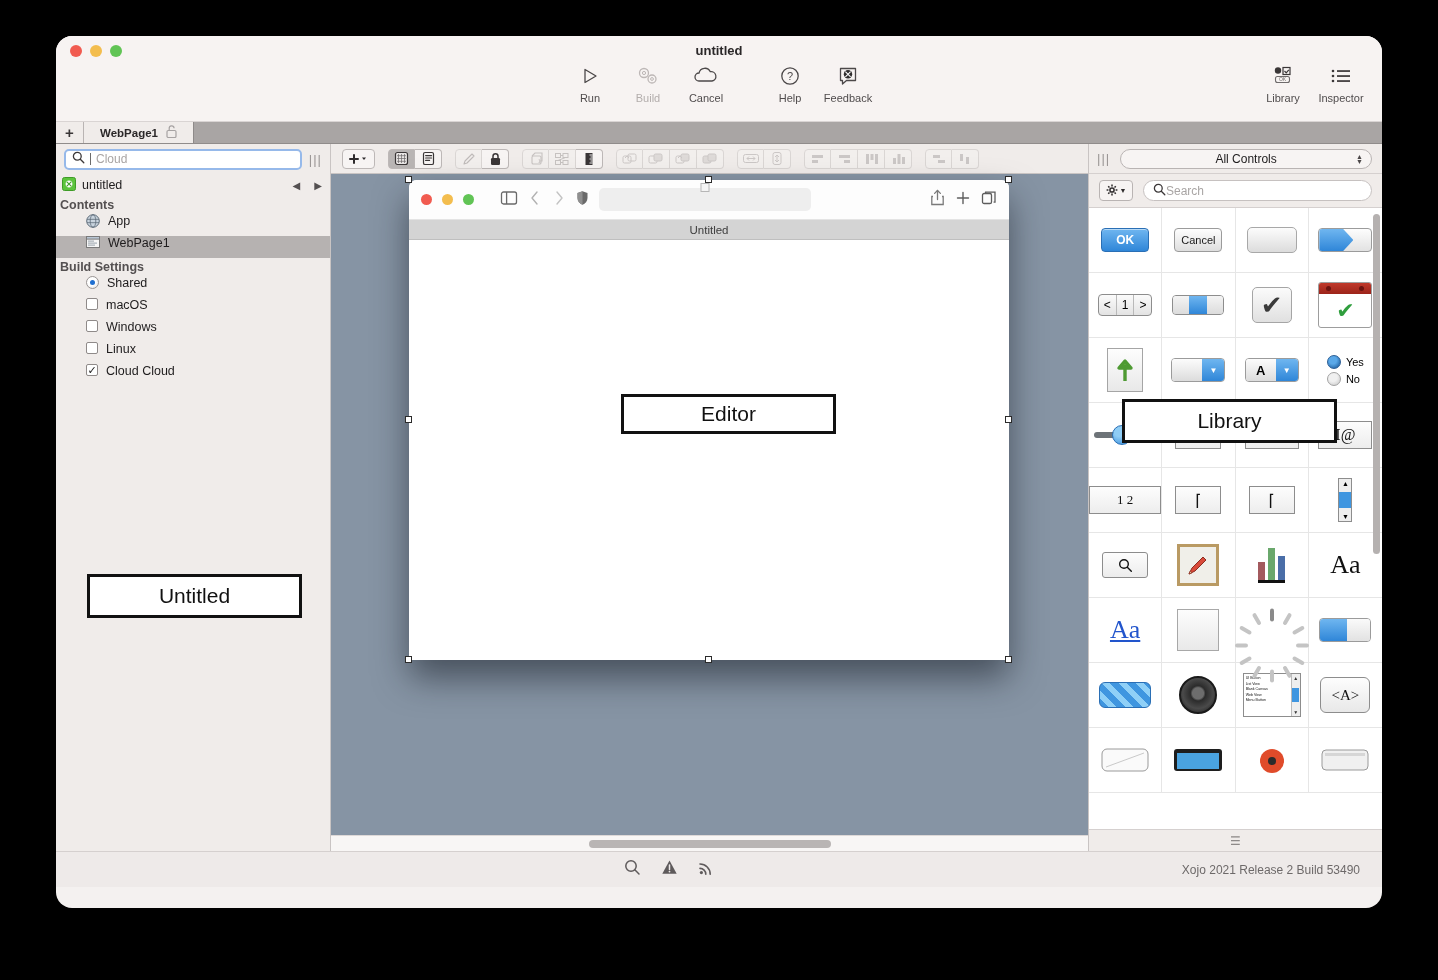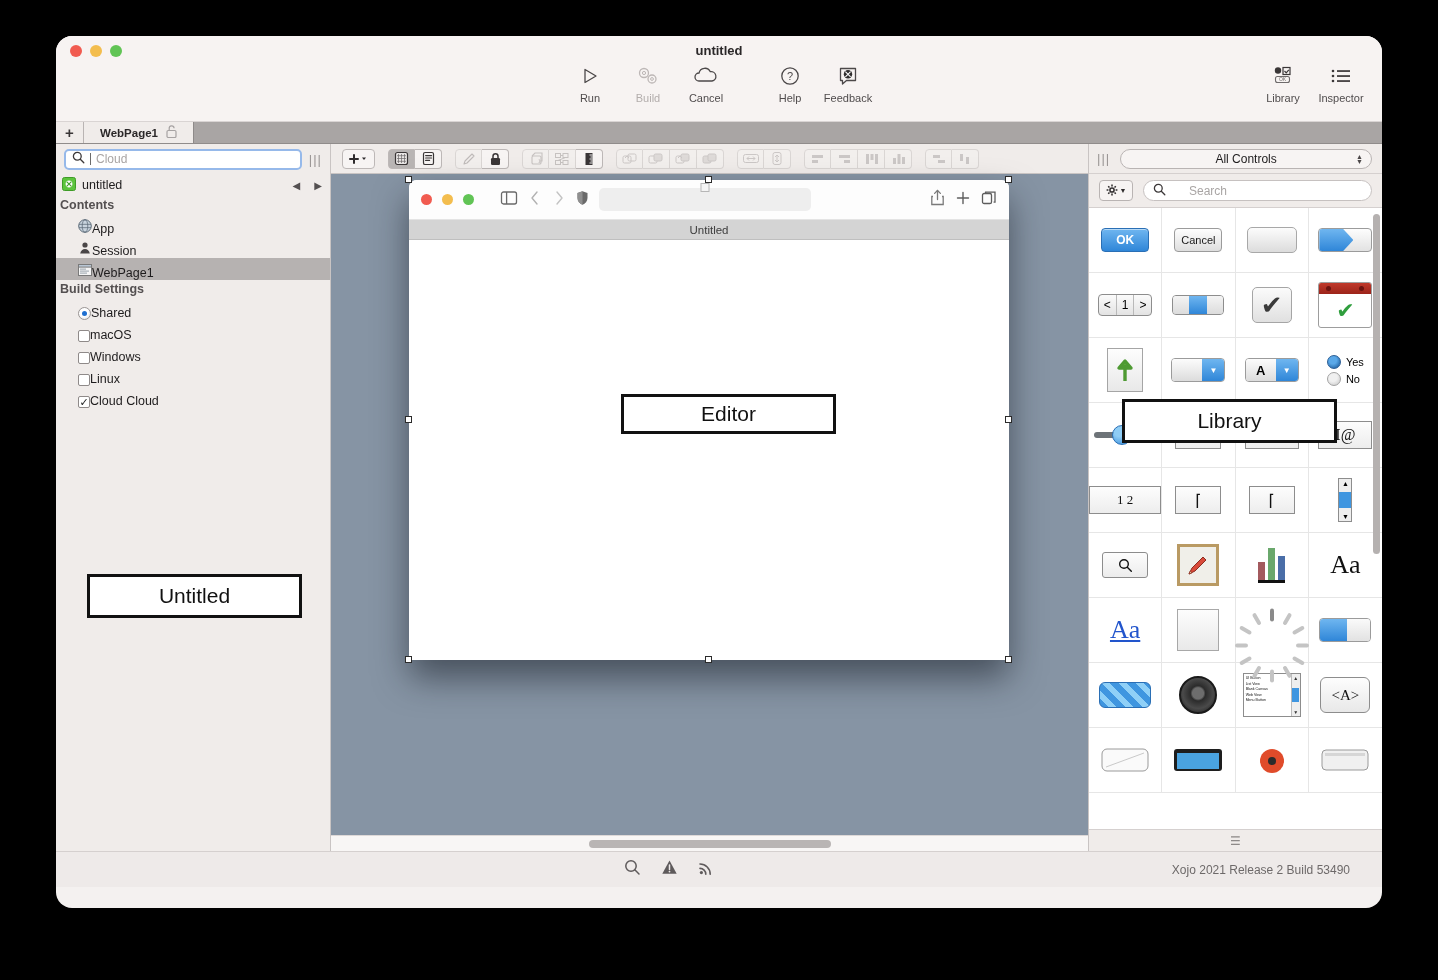--- a/index.html
+++ b/index.html
@@ -96,22 +96,22 @@
     height: 22px; display: flex; align-items: center;
     padding: 0 8px 0 6px; gap: 6px; font-size: 12.5px; color: #1e1c1d;
   }
   .nav-root .spacer { flex: 1; }
   .nav-arrows { display: flex; gap: 14px; color: #545051; font-size: 10px; }
   .nav-section {
     font-size: 12.5px; font-weight: bold; color: #545051;
     padding: 2px 0 2px 4px;
   }
   .nav-item {
-    height: 22px; display: flex; align-items: flex-end; 
-    padding-left: 22px; font-size: 12.5px; color: #1e1c1d;
+    height: 22px; display: flex; align-items: flex-start; gap: 8px;
+    padding-left: 30px; font-size: 12.5px; color: #1e1c1d;
   }
   .nav-item.selected { background: #b6b2b1; }
   .chk {
     width: 12px; height: 12px; border: 1px solid #8f8a89;
     border-radius: 2px; background: #fff;
     display: inline-flex; align-items: center; justify-content: center;
     font-size: 11px; color: #1a1a1a; line-height: 1;
   }
   .chk.none { color: transparent; }
   .radio {
@@ -233,21 +233,21 @@
   }
   .gear-btn {
     width: 34px; height: 21px; background: #f7f4f3;
     border: 1px solid #b9b4b3; border-radius: 4px;
     display: flex; align-items: center; justify-content: center; gap: 2px;
     font-size: 11px; color: #2e2b2c;
   }
   .lib-search {
     flex: 1; height: 21px; background: #fff;
     border: 1px solid #c6c1c0; border-radius: 11px;
-    display: flex; align-items: center; padding: 0 9px; gap: 23px; text-align: center;
+    display: flex; align-items: center; padding: 0 9px; gap: 0; text-align: center;
   }
   .lib-grid-wrap { flex: 1; position: relative; background: #fff; overflow: hidden; }
   .lib-grid { display: grid; grid-template-columns: repeat(4, 1fr); }
   .lib-cell {
     height: 65px; border-right: 1px solid #e6e6e6; border-bottom: 1px solid #e6e6e6;
     display: flex; align-items: center; justify-content: center;
   }
   .lib-cell:nth-child(4n) { border-right: none; }
   .lib-vscroll {
     position: absolute; right: 2px; top: 6px; width: 7px; height: 340px;
@@ -264,21 +264,21 @@
   
   .statusbar {
     height: 36px; background: #eeeae9;
     border-top: 1px solid #d5d0cf;
     display: flex; align-items: center; position: relative;
   }
   .status-center {
     position: absolute; left: 568px; display: flex; gap: 20px; align-items: center;
   }
   .status-version {
-    position: absolute; right: 32px; font-size: 12px; color: #6d6969;
+    position: absolute; right: 22px; font-size: 12px; color: #6d6969;
   }
 
   
   .ok-btn {
     width: 48px; height: 24px; border-radius: 4px;
     background: linear-gradient(#6fb6f0, #2f86d8);
     border: 1px solid #2a6fb5; color: #fff; font-size: 12px; font-weight: bold;
     display: flex; align-items: center; justify-content: center;
     box-shadow: inset 0 1px 0 rgba(255,255,255,.5);
   }
@@ -555,29 +555,20 @@
         <span>
           <svg width="14" height="14" viewBox="0 0 14 14">
             <circle cx="7" cy="7" r="6.3" fill="#c9d4de" stroke="#5d6b78"></circle>
             <ellipse cx="7" cy="7" rx="2.8" ry="6.3" fill="none" stroke="#5d6b78" stroke-width=".8"></ellipse>
             <path d="M1 5.3h12M1 8.7h12" stroke="#5d6b78" stroke-width=".8"></path>
           </svg>
         </span>
         <span>App</span>
       </div>
 
-      <div class="nav-item">
-        <span>
-          <svg width="14" height="14" viewBox="0 0 14 14">
-            <circle cx="7" cy="4" r="2.6" fill="#4a4647"></circle>
-            <path d="M2.2 12.5c.6-3 2.4-4.6 4.8-4.6s4.2 1.6 4.8 4.6z" fill="#4a4647"></path>
-          </svg>
-        </span>
-        <span>Session</span>
-      </div>
 
       <div class="nav-item selected">
         <span>
           <svg width="14" height="13" viewBox="0 0 14 13">
             <rect x="0.5" y="0.5" width="13" height="11" fill="#f5f5f5" stroke="#7a7a7a"></rect>
             <rect x="0.5" y="0.5" width="13" height="2.6" fill="#b9c6d4" stroke="#7a7a7a"></rect>
             <rect x="2" y="4.6" width="6" height="1" fill="#9aa4ad"></rect>
             <rect x="2" y="6.6" width="9" height="1" fill="#9aa4ad"></rect>
             <rect x="2" y="8.6" width="7" height="1" fill="#9aa4ad"></rect>
           </svg>

